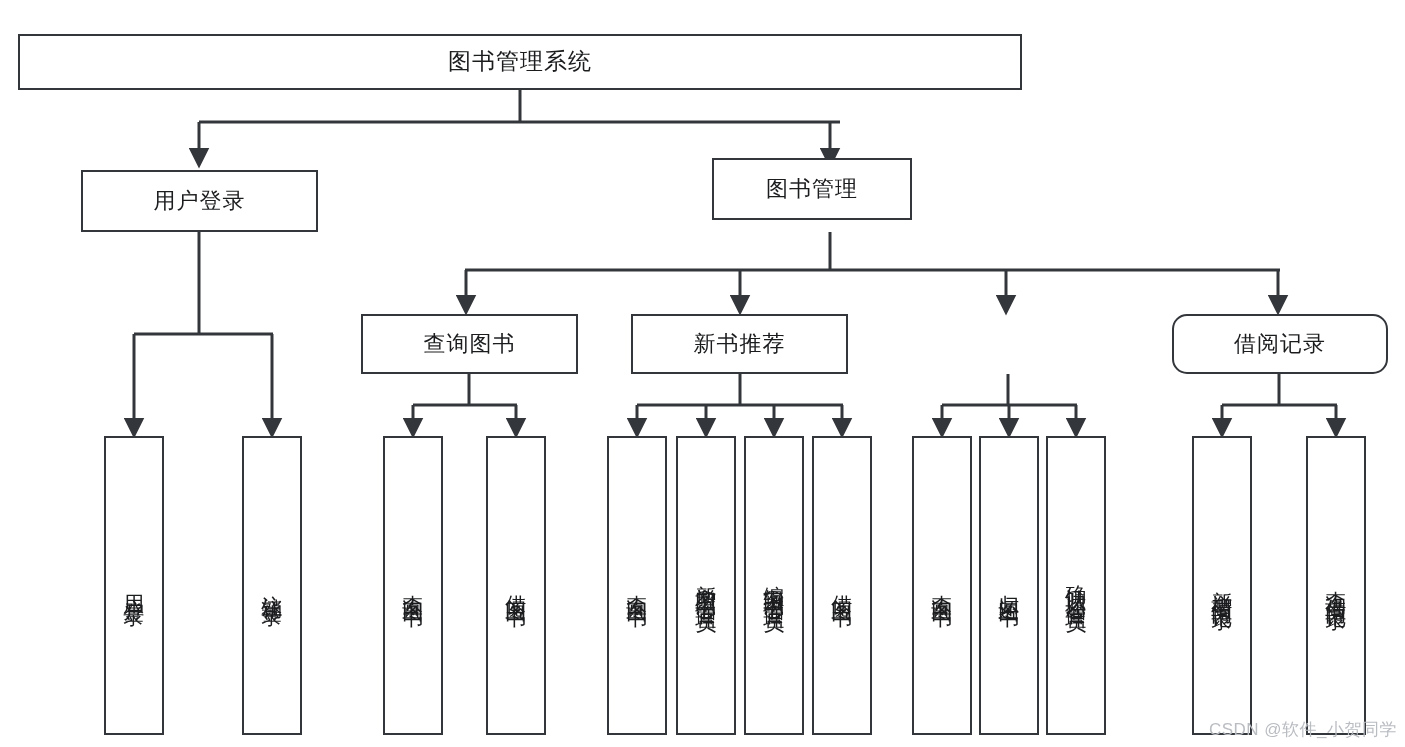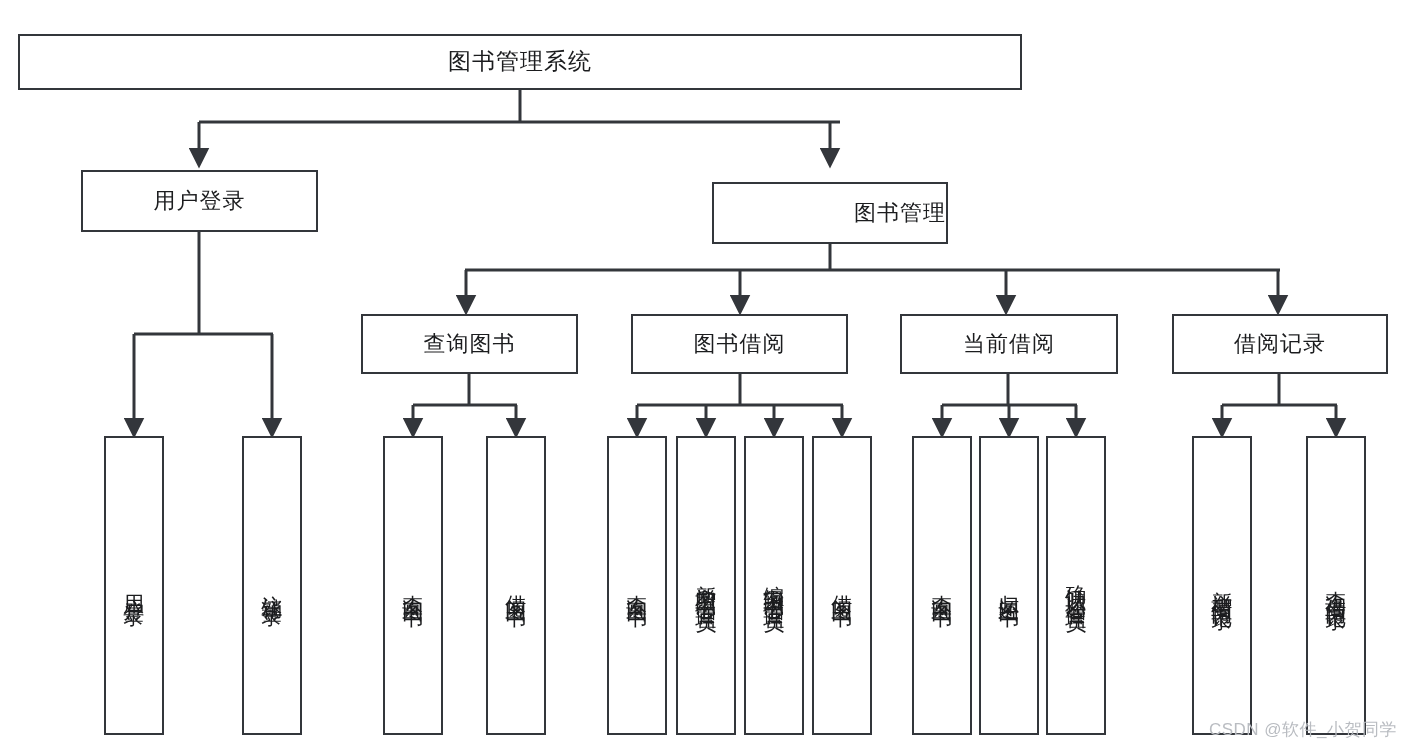--- a/index.html
+++ b/index.html
@@ -117,34 +117,31 @@
     </g>
   </svg>
 
   <div class="node root" style="left:18px; top:12px; width:1004px; height:56px;margin-top:22px;">
     <span class="label">图书管理系统</span>
   </div>
 
   <div class="node" style="left:81px; top:170px; width:237px; height:62px;">
     <span class="label">用户登录</span>
   </div>
-  <div class="node" style="left:712px; top:182px; width:236px; height:62px;justify-content:flex-end;">
+  <div class="node" style="left:712px; top:158px; width:200px; height:62px;">
     <span class="label">图书管理</span>
   </div>
 
   <div class="node" style="left:361px; top:314px; width:217px; height:60px;">
     <span class="label">查询图书</span>
   </div>
   <div class="node" style="left:631px; top:314px; width:217px; height:60px;">
-    <span class="label">图书借阅</span>
+    <span class="label">新书推荐</span>
   </div>
-  <div class="node" style="left:900px; top:314px; width:218px; height:60px;">
-    <span class="label">当前借阅</span>
-  </div>
-  <div class="node" style="left:1172px; top:314px; width:216px; height:60px;">
+  <div class="node" style="left:1172px; top:314px; width:216px; height:60px;border-radius:15px;">
     <span class="label">借阅记录</span>
   </div>
 
   <div class="node vertical" style="left:104px; top:436px; width:60px; height:299px;">
     <span class="label">用户登录</span>
   </div>
   <div class="node vertical" style="left:242px; top:436px; width:60px; height:299px;">
     <span class="label">注销登录</span>
   </div>
 

